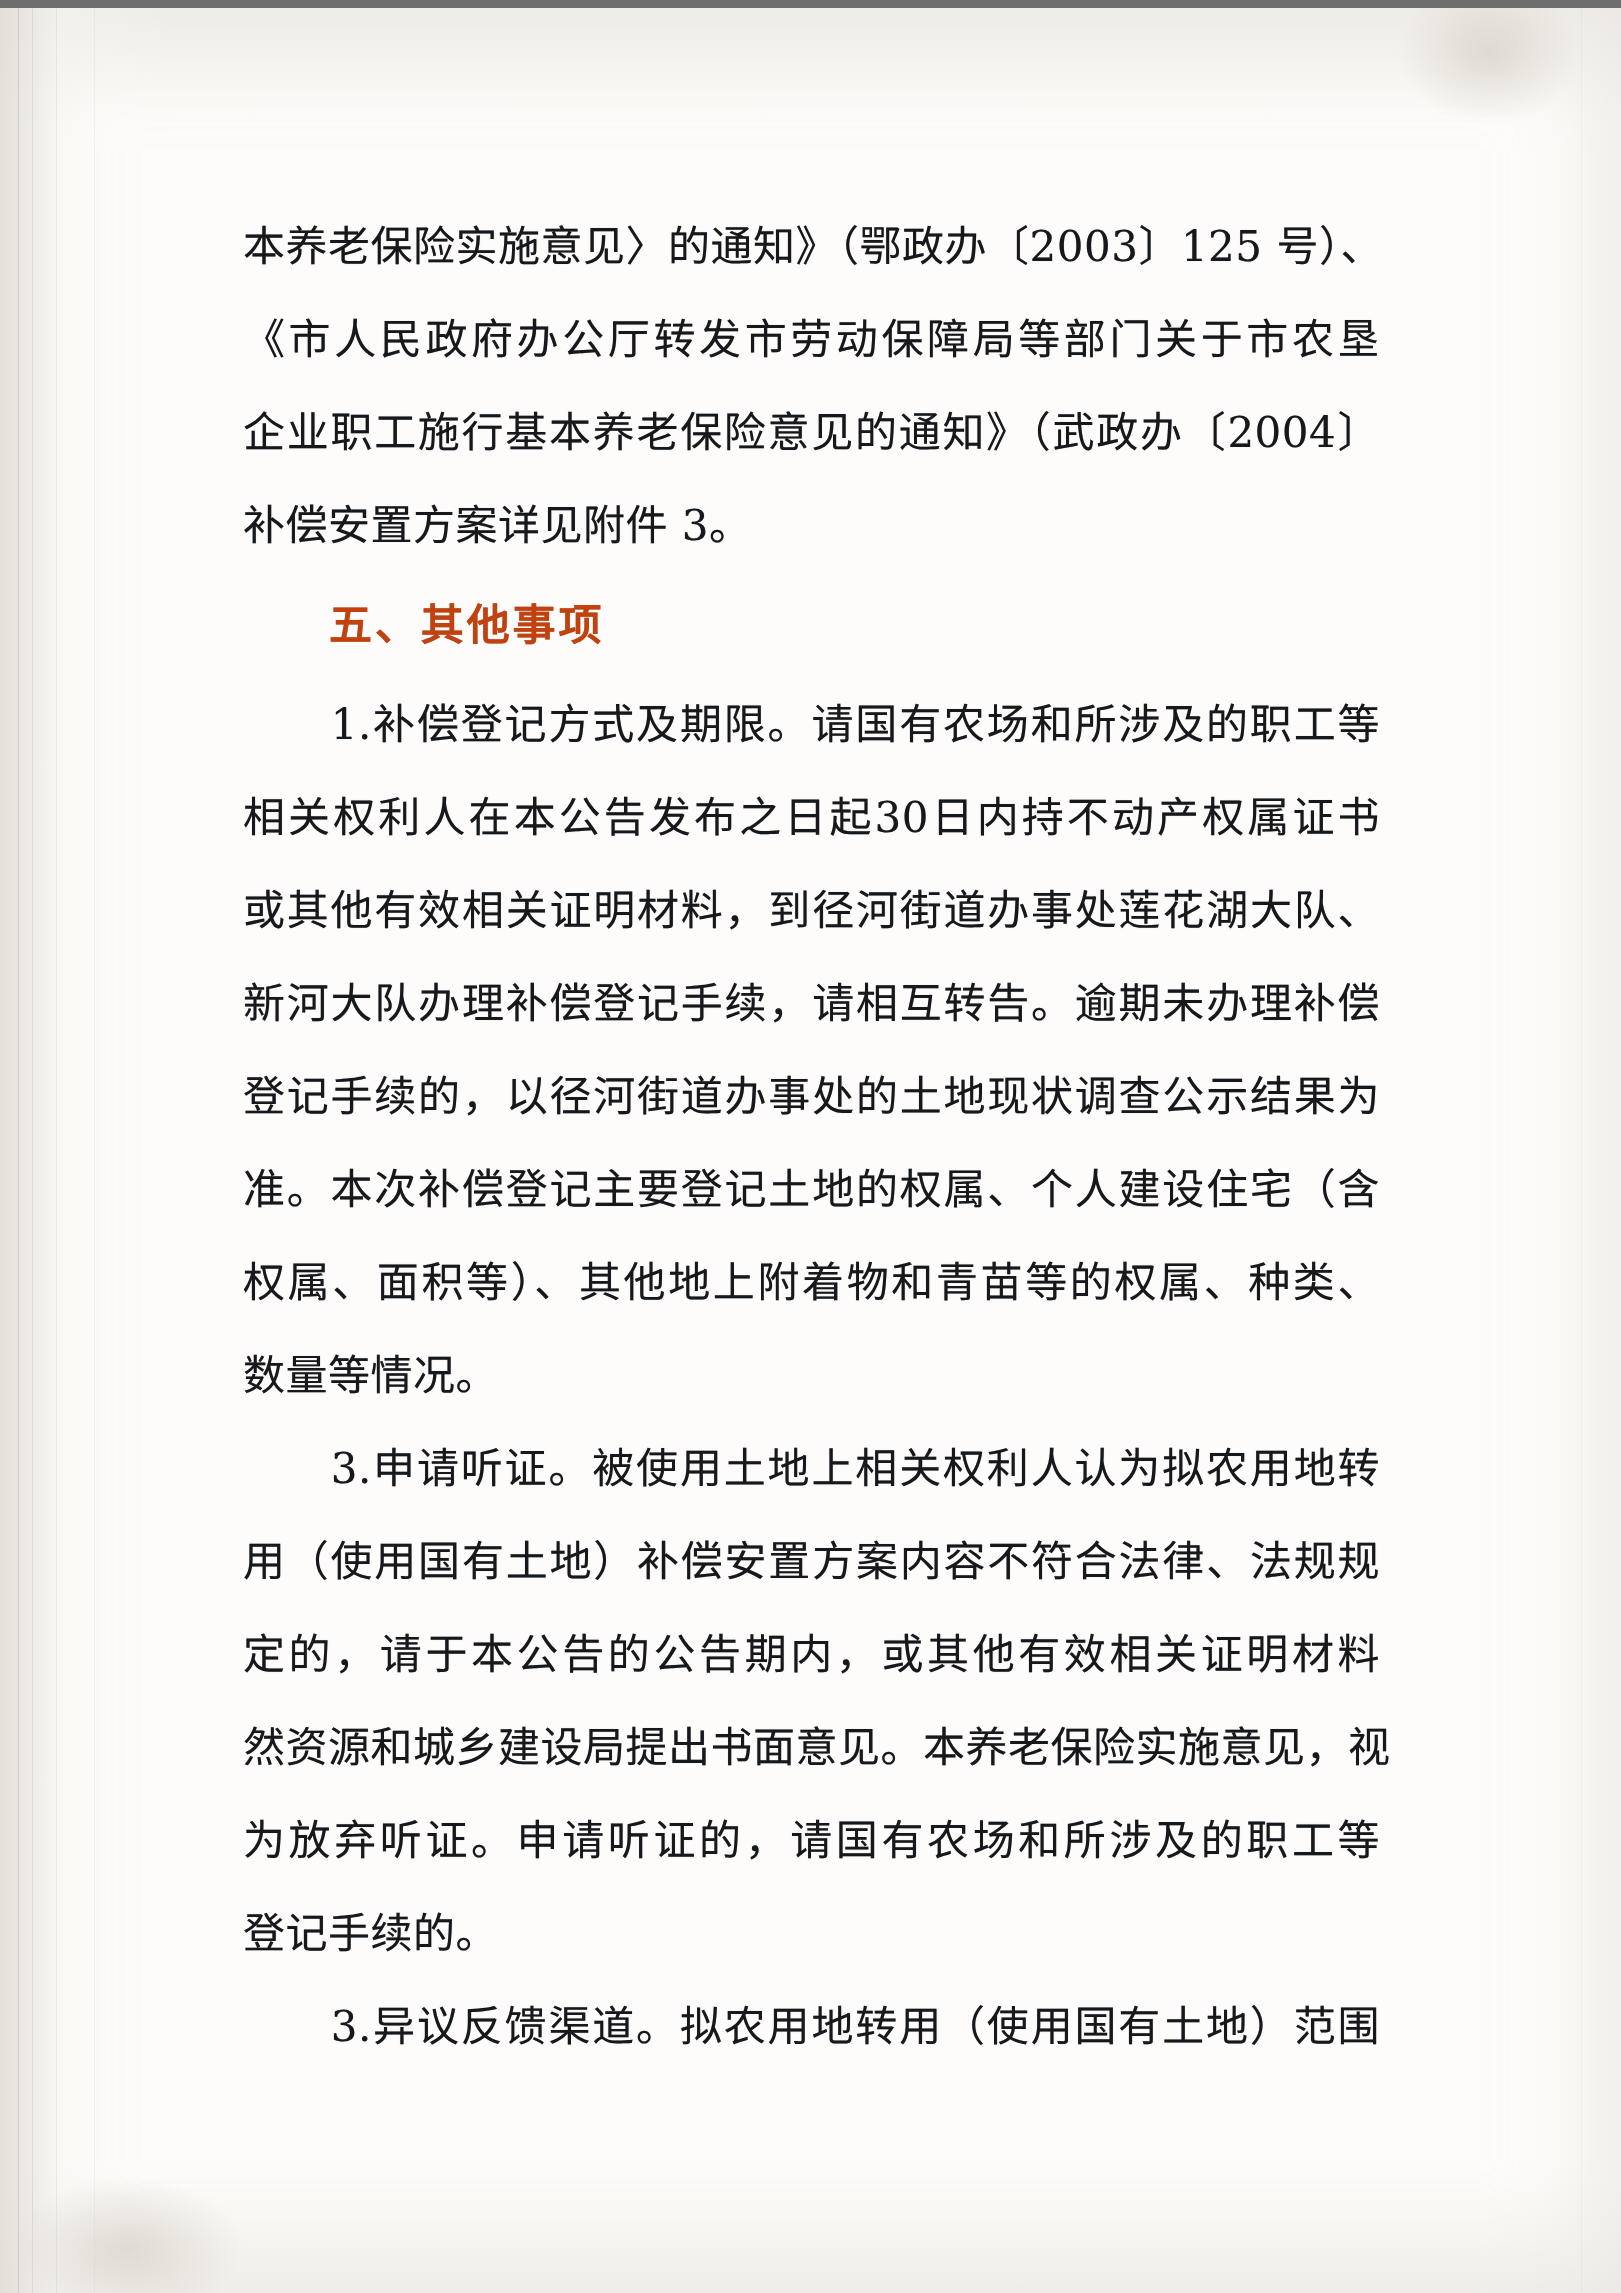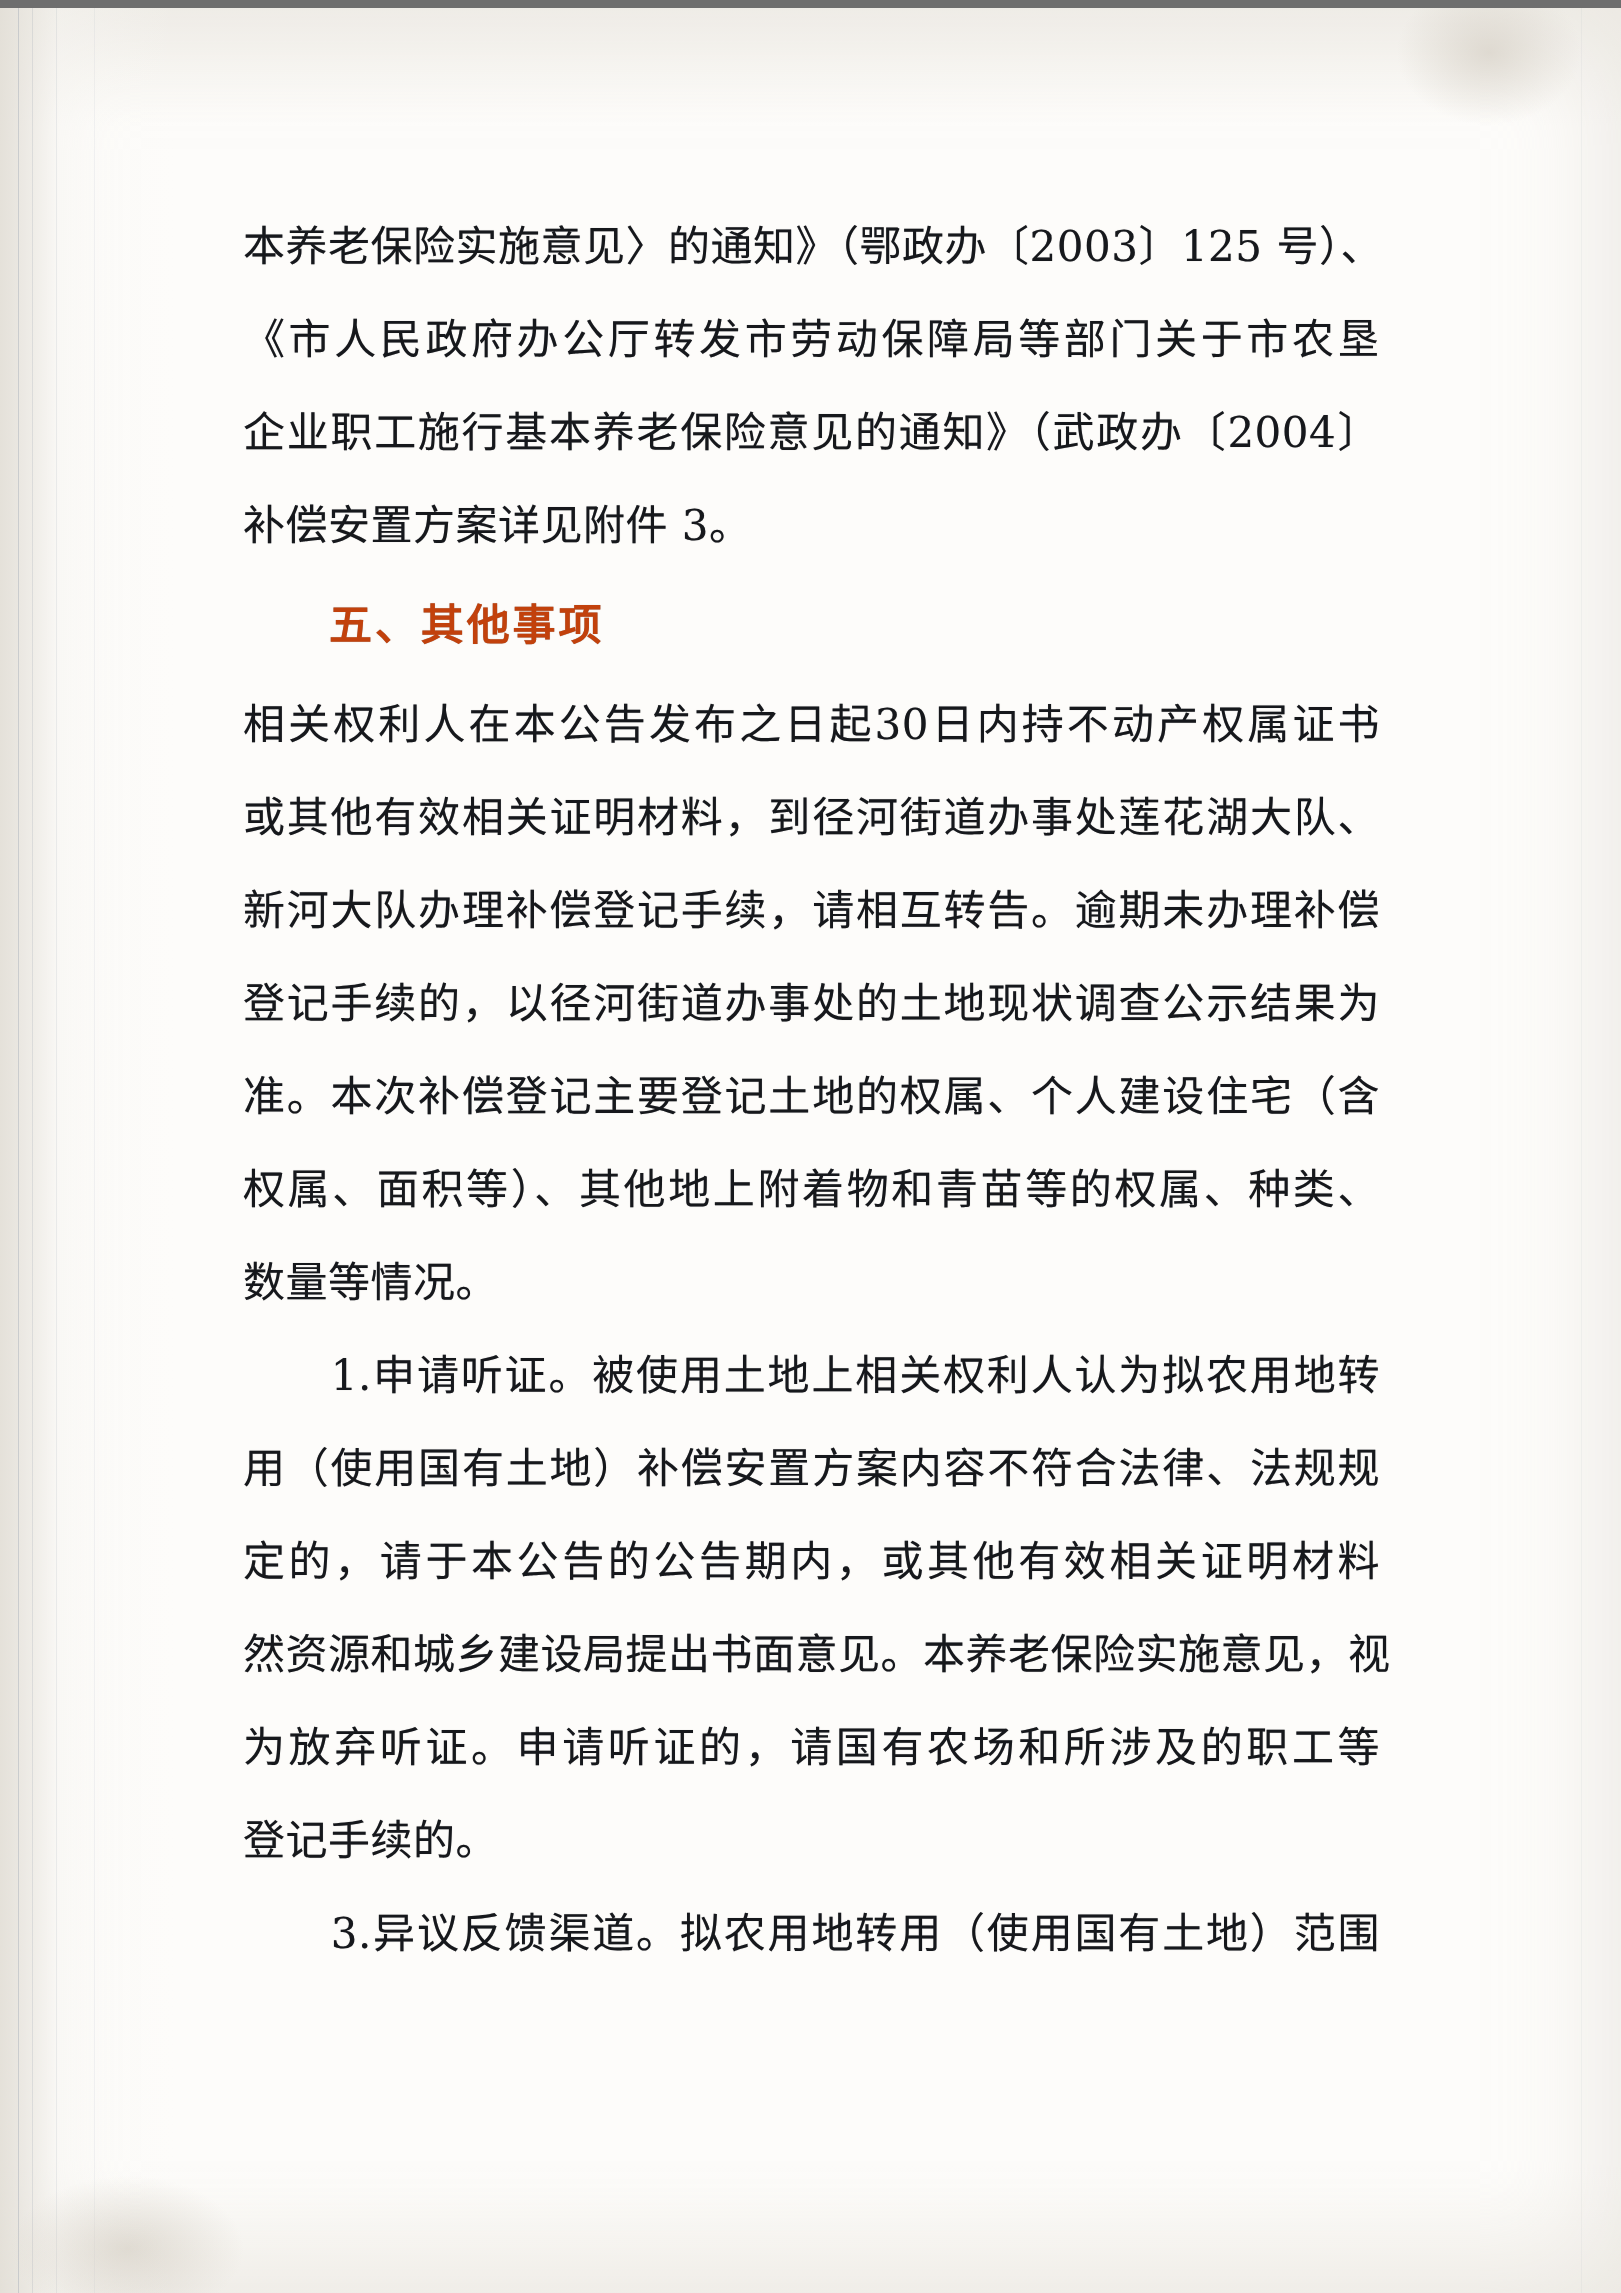--- a/index.html
+++ b/index.html
@@ -123,31 +123,32 @@
     <div>
       <div class="line">本养老保险实施意见〉的通知》（鄂政办〔2003〕125 号）、</div>
       <div class="line">《市人民政府办公厅转发市劳动保障局等部门关于市农垦</div>
       <div class="line">企业职工施行基本养老保险意见的通知》（武政办〔2004〕</div>
       <div class="line ragged">补偿安置方案详见附件 3。</div>
     </div>
 
     <div class="heading">五、其他事项</div>
 
     <div>
+      <div class="line">　　1.补偿登记方式及期限。请国有农场和所涉及的职工等</div>
       <div class="line">相关权利人在本公告发布之日起30日内持不动产权属证书</div>
       <div class="line">或其他有效相关证明材料，到径河街道办事处莲花湖大队、</div>
       <div class="line">新河大队办理补偿登记手续，请相互转告。逾期未办理补偿</div>
       <div class="line">登记手续的，以径河街道办事处的土地现状调查公示结果为</div>
       <div class="line">准。本次补偿登记主要登记土地的权属、个人建设住宅（含</div>
       <div class="line">权属、面积等）、其他地上附着物和青苗等的权属、种类、</div>
       <div class="line ragged">数量等情况。</div>
     </div>
 
     <div>
-      <div class="line">　　1.申请听证。被使用土地上相关权利人认为拟农用地转</div>
+      <div class="line">　　3.申请听证。被使用土地上相关权利人认为拟农用地转</div>
       <div class="line">用（使用国有土地）补偿安置方案内容不符合法律、法规规</div>
       <div class="line">定的，请于本公告的公告期内，或其他有效相关证明材料</div>
       <div class="line">然资源和城乡建设局提出书面意见。本养老保险实施意见，视</div>
       <div class="line">为放弃听证。申请听证的，请国有农场和所涉及的职工等</div>
       <div class="line ragged">登记手续的。</div>
     </div>
 
     <div>
       <div class="line">　　3.异议反馈渠道。拟农用地转用（使用国有土地）范围</div>
     </div>

